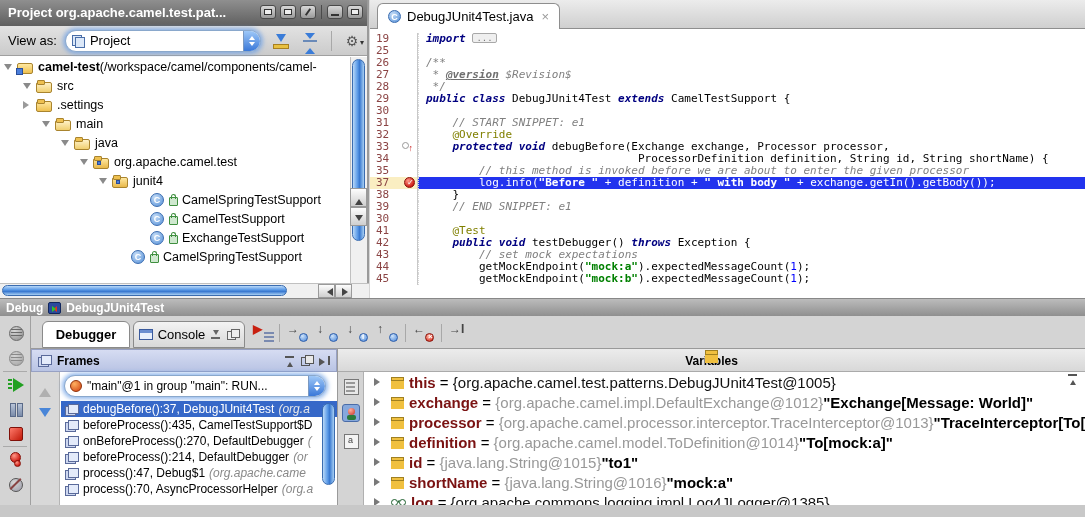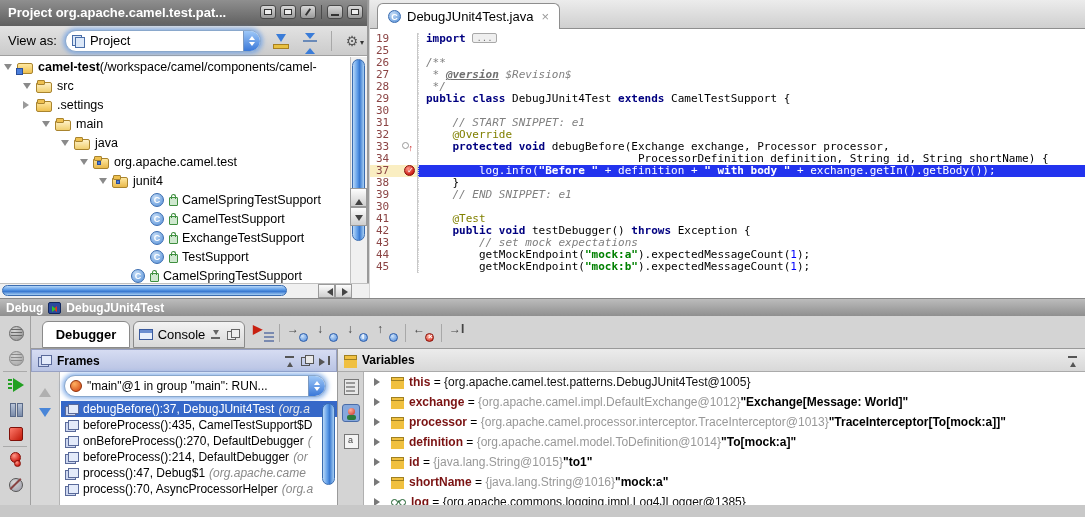--- a/index.html
+++ b/index.html
@@ -89,21 +89,21 @@
   .i-classc{width:13px;height:13px;border-radius:50%;background:radial-gradient(circle at 35% 30%,#c4dcf6,#5590d8);
             border:1px solid #3a6cb0;color:#fff;font-size:9px;font-weight:bold;text-align:center;line-height:13px;flex:none;}
   .tab-close{color:#9a9a9a;font-size:13px;line-height:13px;margin-left:2px;}
 
   .ed-body{position:absolute;left:0;top:29px;right:0;bottom:0;padding-top:4px;font-family:"DejaVu Sans Mono",monospace;font-size:11px;background:#fff;overflow:hidden;}
   .ed-line{display:flex;height:12px;line-height:12px;white-space:pre;}
   .gut{width:48px;flex:none;position:relative;border-right:1px solid #c8c8c8;background:#fff;padding-left:6px;color:#8b4444;}
   .codeseg{flex:1;padding-left:7px;border-left:1px dotted #d8d8d8;}
   .ed-line.exec .codeseg{background:#2233ee;color:#fff;}
   .ed-line.exec .gut{background:#faeec2;}
-  .s-kw{color:#000080;font-weight:bold;} .s-pl{color:#000;}
+  .s-kw{color:#000080;font-weight:bold;font-style:italic;} .s-pl{color:#000;}
   .s-cm,.s-doc{color:#808080;font-style:italic;}
   .s-dt{color:#707070;font-weight:bold;font-style:italic;text-decoration:underline;}
   .s-ann{color:#808000;} .s-str{color:#008000;font-weight:bold;} .s-num{color:#0000ff;}
   .s-w{color:#fff;} .s-ws{color:#fff;font-weight:bold;}
   .s-fold{display:inline-block;background:#efefef;border:1px solid #a8a8a8;color:#7a7a7a;border-radius:2px;
           font-size:9px;line-height:8px;padding:0 3px;vertical-align:1px;}
   .mk{position:absolute;right:2px;top:0;}
   .mk-bp{width:11px;height:11px;border-radius:50%;background:radial-gradient(circle at 35% 30%,#ff9888,#cc1810 75%);border:1px solid #881008;}
   .mk-bp::after{content:"✓";position:absolute;left:2px;top:-1px;color:#fff;font-size:8px;font-family:"Liberation Sans",sans-serif;}
   .mk-ovr{right:4px;font-family:"Liberation Sans",sans-serif;}
@@ -159,21 +159,21 @@
   .si-exec .ga{color:#c82010;}
   .si-exec .ball{border:none;background:repeating-linear-gradient(180deg,#7a8ab0 0 2px,transparent 2px 4px);border-radius:0;width:10px;height:10px;}
   .si .ball.red{background:radial-gradient(circle at 35% 30%,#ffb0a0,#d02010);border-color:#881008;}
   .si .ball i{position:absolute;left:2px;top:-2px;color:#fff;font-size:8px;font-style:normal;font-weight:bold;}
   .tsep{position:absolute;top:8px;width:1px;height:18px;background:#a8a8a8;}
 
   .dcontent{position:absolute;left:0;top:33px;right:0;bottom:0;}
   .frames{position:absolute;left:0;top:0;width:307px;bottom:0;border-right:1px solid #9a9a9a;background:#fff;}
   .ph{height:23px;display:flex;align-items:center;gap:5px;padding:0 6px;font-weight:bold;font-size:12px;}
   .frames-h{background:linear-gradient(#d6dcf2,#b9c4e4);border:1px solid #97a1c4;}
-  .vars-h{background:linear-gradient(#ececec,#d8d8d8);border-bottom:1px solid #aaa;}
+  .vars-h{background:linear-gradient(#ececec,#d8d8d8);border-bottom:1px solid #aaa;flex-direction:column;}
   .ph-icons{margin-left:auto;display:flex;gap:5px;}
   .phi{width:12px;height:11px;position:relative;}
   .phi-up::before{content:"";position:absolute;left:3px;top:4px;border:3px solid transparent;border-bottom:5px solid #555;}
   .phi-up::after{content:"";position:absolute;left:1px;top:1px;width:9px;height:2px;background:#555;}
   .phi-fl::before{content:"";position:absolute;left:0;top:2px;width:7px;height:7px;border:1px solid #555;}
   .phi-fl::after{content:"";position:absolute;left:4px;top:0;width:7px;height:7px;border:1px solid #555;background:#e8e8e8;}
   .phi-hd::before{content:"";position:absolute;left:1px;top:3px;border:4px solid transparent;border-left:6px solid #555;}
   .phi-hd::after{content:"";position:absolute;right:0;top:1px;width:2px;height:9px;background:#555;}
   .i-frh{width:14px;height:12px;position:relative;}
   .i-frh::before{content:"";position:absolute;left:0;top:2px;width:9px;height:8px;border:1px solid #5a6a9a;background:#cdd7f0;}
@@ -203,21 +203,21 @@
   .vars-strip{position:absolute;left:0;top:0;width:26px;bottom:0;background:#d4d4d4;border-right:1px solid #b0b0b0;}
   .vsi{position:absolute;left:4px;width:18px;height:18px;}
   .vsi-calc::before{content:"";position:absolute;left:2px;top:1px;width:13px;height:14px;border:1px solid #777;background:#e8e8e8;}
   .vsi-calc::after{content:"";position:absolute;left:4px;top:4px;width:9px;height:2px;background:#999;box-shadow:0 4px 0 #999,0 8px 0 #999;}
   .vsi-watch{background:#86a8dc;border:1px solid #4a6ca8;border-radius:3px;}
   .vsi-watch::before{content:"";position:absolute;left:5px;top:3px;width:7px;height:7px;border-radius:50%;background:radial-gradient(circle at 35% 30%,#ffb0a0,#c83020);}
   .vsi-watch::after{content:"";position:absolute;left:4px;top:10px;width:9px;height:5px;border-radius:2px;background:#2a7a3a;}
   .vsi-grid::before{content:"";position:absolute;left:2px;top:2px;width:13px;height:13px;border:1px solid #777;background:#f4f4f4;}
   .vsi-grid::after{content:"a";position:absolute;left:6px;top:3px;font-size:9px;color:#444;}
   .vars-list{position:absolute;left:26px;top:0;right:0;bottom:0;overflow:hidden;}
-  .var-row{display:flex;align-items:center;height:20px;padding-left:10px;white-space:nowrap;overflow:hidden;font-size:12px;}
+  .var-row{display:flex;align-items:center;height:20px;padding-left:10px;white-space:nowrap;overflow:hidden;font-size:15px;}
   .vtw{width:0;height:0;border:4px solid transparent;border-left:6px solid #787878;margin-right:7px;flex:none;}
   .i-field{width:13px;height:12px;position:relative;margin-right:5px;flex:none;}
   .i-field::before{content:"";position:absolute;left:0;top:1px;width:11px;height:2px;background:#f0c040;border:1px solid #a08020;box-shadow:0 4px 0 #f0c040,0 8px 0 #f0c040;}
   .i-glasses{width:16px;height:9px;position:relative;margin-right:4px;flex:none;}
   .i-glasses::before{content:"";position:absolute;left:0;top:1px;width:5px;height:5px;border:1px solid #1a5c2a;border-radius:50%;}
   .i-glasses::after{content:"";position:absolute;left:8px;top:1px;width:5px;height:5px;border:1px solid #1a5c2a;border-radius:50%;box-shadow:-3px -1px 0 -2px #1a5c2a;}
   .vname{color:#7a1212;font-weight:bold;}
   .veq{white-space:pre;}
   .vtype{color:#989898;} .vtype-dark{color:#111;}
   .vval{color:#000;font-weight:bold;}
@@ -318,26 +318,20 @@
           <span class="ti ti-class"></span>
           <span class="ti ti-lock"></span>
           <span class="tl">CamelTestSupport</span>
         </div>
         <div class="tree-row" style="padding-left: 137px;">
           <span class="tw"></span>
           <span class="ti ti-class"></span>
           <span class="ti ti-lock"></span>
           <span class="tl">ExchangeTestSupport</span>
         </div>
-        <div class="tree-row" style="padding-left: 137px;">
-          <span class="tw"></span>
-          <span class="ti ti-class"></span>
-          <span class="ti ti-lock"></span>
-          <span class="tl">TestSupport</span>
-        </div>
         <div class="tree-row" style="padding-left: 118px;">
           <span class="tw"></span>
           <span class="ti ti-class"></span>
           <span class="ti ti-lock"></span>
           <span class="tl">CamelSpringTestSupport</span>
         </div>
       </div>
     <div class="vsb">
         <div class="vthumb"></div>
       </div>
@@ -371,20 +365,21 @@
         <div class="ed-line"><span class="gut"><span class="lnum">25</span></span><span class="codeseg"></span></div>
         <div class="ed-line"><span class="gut"><span class="lnum">26</span></span><span class="codeseg"><span class="s-doc">/**</span></span></div>
         <div class="ed-line"><span class="gut"><span class="lnum">27</span></span><span class="codeseg"><span class="s-doc"> * </span><span class="s-dt">@version</span><span class="s-doc"> $Revision$</span></span></div>
         <div class="ed-line"><span class="gut"><span class="lnum">28</span></span><span class="codeseg"><span class="s-doc"> */</span></span></div>
         <div class="ed-line"><span class="gut"><span class="lnum">29</span></span><span class="codeseg"><span class="s-kw">public class</span><span class="s-pl"> DebugJUnit4Test </span><span class="s-kw">extends</span><span class="s-pl"> CamelTestSupport {</span></span></div>
         <div class="ed-line"><span class="gut"><span class="lnum">30</span></span><span class="codeseg"></span></div>
         <div class="ed-line"><span class="gut"><span class="lnum">31</span></span><span class="codeseg"><span class="s-cm">    // START SNIPPET: e1</span></span></div>
         <div class="ed-line"><span class="gut"><span class="lnum">32</span></span><span class="codeseg"><span class="s-ann">    @Override</span></span></div>
         <div class="ed-line"><span class="gut"><span class="lnum">33</span><span class="mk mk-ovr"></span></span><span class="codeseg"><span class="s-kw">    protected void</span><span class="s-pl"> debugBefore(Exchange exchange, Processor processor,</span></span></div>
         <div class="ed-line"><span class="gut"><span class="lnum">34</span></span><span class="codeseg"><span class="s-pl">                                ProcessorDefinition definition, String id, String shortName) {</span></span></div>
+        <div class="ed-line"><span class="gut"><span class="lnum">35</span></span><span class="codeseg"><span class="s-cm">        // this method is invoked before we are about to enter the given processor</span></span></div>
         <div class="ed-line exec"><span class="gut"><span class="lnum">37</span><span class="mk mk-bp"></span></span><span class="codeseg"><span class="s-w">        log.info(</span><span class="s-ws">"Before "</span><span class="s-w"> + definition + </span><span class="s-ws">" with body "</span><span class="s-w"> + exchange.getIn().getBody());</span></span></div>
         <div class="ed-line"><span class="gut"><span class="lnum">38</span></span><span class="codeseg"><span class="s-pl">    }</span></span></div>
         <div class="ed-line"><span class="gut"><span class="lnum">39</span></span><span class="codeseg"><span class="s-cm">    // END SNIPPET: e1</span></span></div>
         <div class="ed-line"><span class="gut"><span class="lnum">30</span></span><span class="codeseg"></span></div>
         <div class="ed-line"><span class="gut"><span class="lnum">41</span></span><span class="codeseg"><span class="s-ann">    @Test</span></span></div>
         <div class="ed-line"><span class="gut"><span class="lnum">42</span></span><span class="codeseg"><span class="s-kw">    public void</span><span class="s-pl"> testDebugger() </span><span class="s-kw">throws</span><span class="s-pl"> Exception {</span></span></div>
         <div class="ed-line"><span class="gut"><span class="lnum">43</span></span><span class="codeseg"><span class="s-cm">        // set mock expectations</span></span></div>
         <div class="ed-line"><span class="gut"><span class="lnum">44</span></span><span class="codeseg"><span class="s-pl">        getMockEndpoint(</span><span class="s-str">"mock:a"</span><span class="s-pl">).expectedMessageCount(</span><span class="s-num">1</span><span class="s-pl">);</span></span></div>
         <div class="ed-line"><span class="gut"><span class="lnum">45</span></span><span class="codeseg"><span class="s-pl">        getMockEndpoint(</span><span class="s-str">"mock:b"</span><span class="s-pl">).expectedMessageCount(</span><span class="s-num">1</span><span class="s-pl">);</span></span></div>
       </div>

